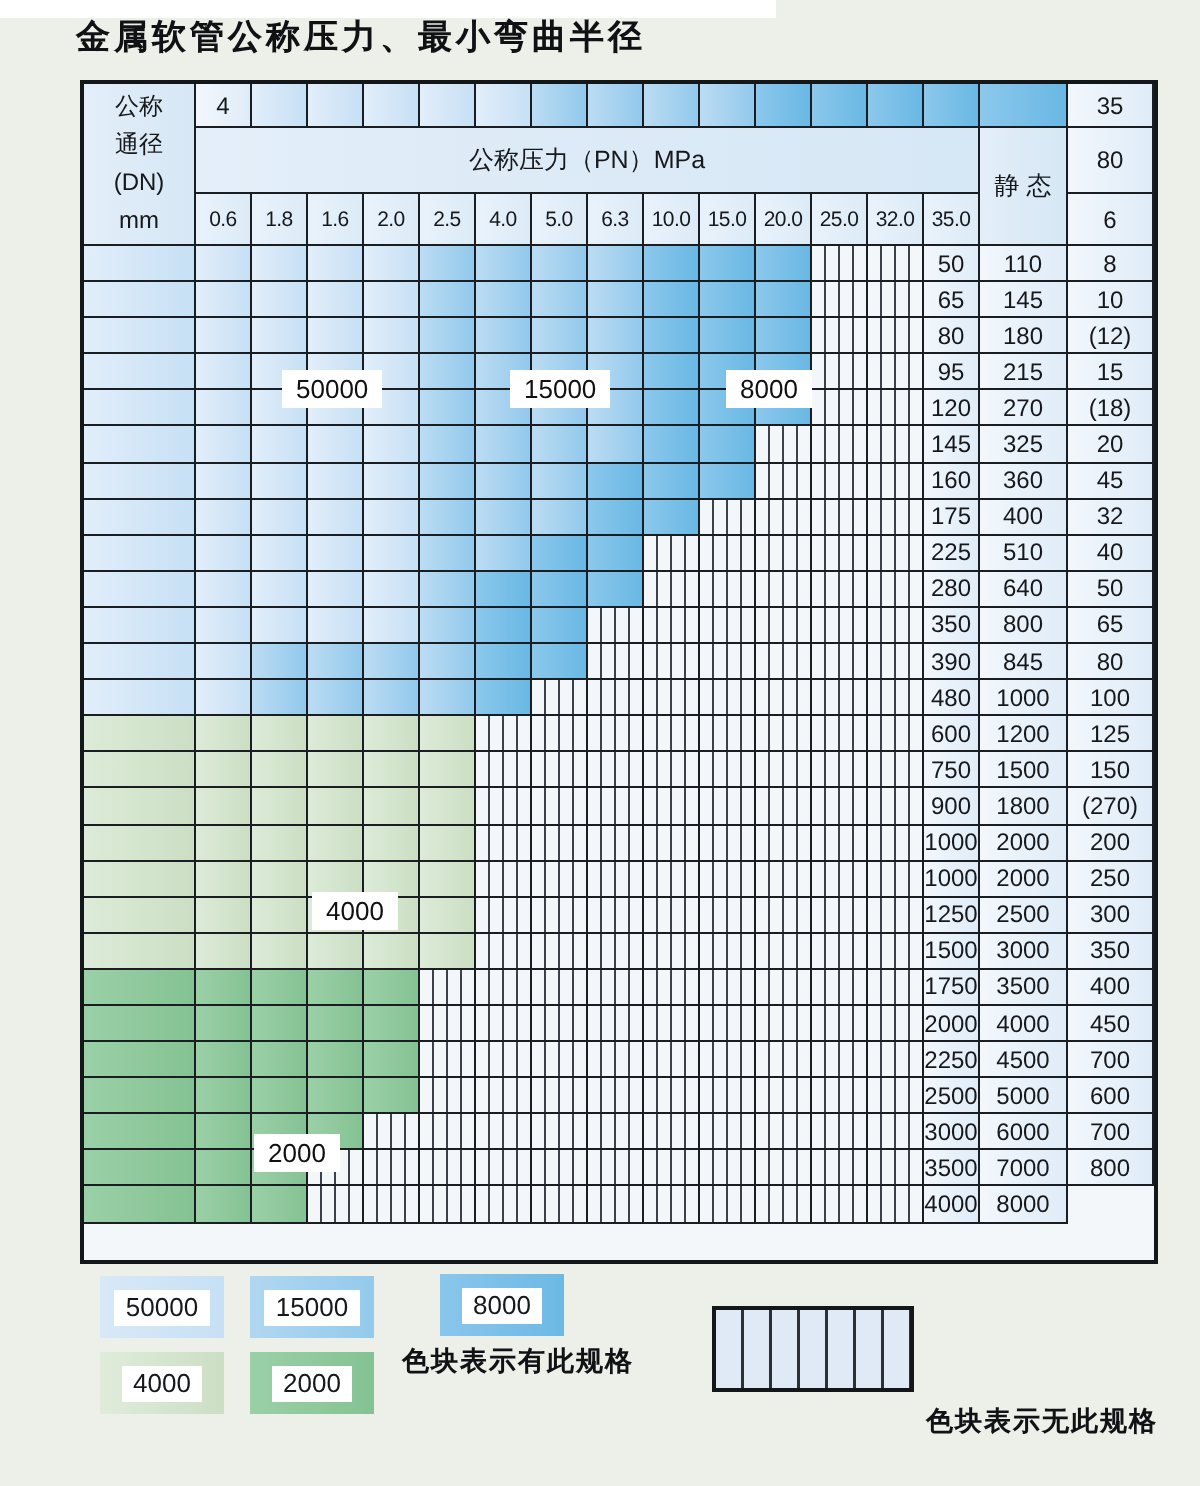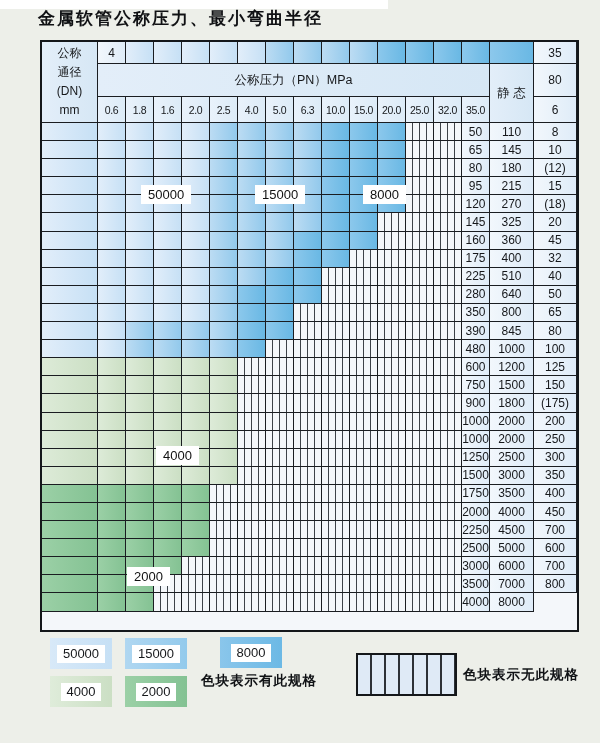--- a/index.html
+++ b/index.html
@@ -69,21 +69,21 @@
   }
   .sw-in { background:#ffffff; font-size:13px; line-height:16px; padding:1px 6px; }
   .sw-l { left:50px;  top:638px; background:linear-gradient(90deg,#d8e9f8,#c6e0f5); }
   .sw-m { left:125px; top:638px; background:linear-gradient(90deg,#b0d7f1,#93caec); }
   .sw-d { left:220px; top:637px; background:linear-gradient(90deg,#8ac6eb,#6cb9e5); }
   .sw-g { left:50px;  top:676px; background:linear-gradient(90deg,#dfecda,#cbdfc4); }
   .sw-e { left:125px; top:676px; background:linear-gradient(90deg,#9bd0a6,#84c293); }
 
   .legend-text { position:absolute; font-size:13.5px; font-weight:bold; color:#101215; letter-spacing:1px; }
   .t-has { left:201px; top:672px; }
-  .t-no  { left:463px; top:666px; }
+  .t-no  { left:463px; top:702px; }
 
   .no-spec-box {
     position:absolute; left:356px; top:653px; width:101px; height:43px;
     border:2px solid #14171a; box-sizing:border-box;
     background:repeating-linear-gradient(90deg,transparent 0 12.5px,#2c3136 12.5px 14px),#dfeaf6;
   }
 </style>
 </head>
 <body>
 
@@ -396,21 +396,21 @@
     <div class="cell spec H"></div>
     <div class="cell spec H"></div>
     <div class="cell spec H"></div>
     <div class="cell spec H"></div>
     <div class="cell spec H"></div>
     <div class="cell spec H"></div>
     <div class="cell spec H"></div>
     <div class="cell spec H"></div>
     <div class="cell side val">900</div>
     <div class="cell side val">1800</div>
-    <div class="cell side val">(175)</div>
+    <div class="cell side val">(270)</div>
     <div class="cell spec G"></div>
     <div class="cell spec G"></div>
     <div class="cell spec G"></div>
     <div class="cell spec G"></div>
     <div class="cell spec G"></div>
     <div class="cell spec G"></div>
     <div class="cell spec H"></div>
     <div class="cell spec H"></div>
     <div class="cell spec H"></div>
     <div class="cell spec H"></div>

